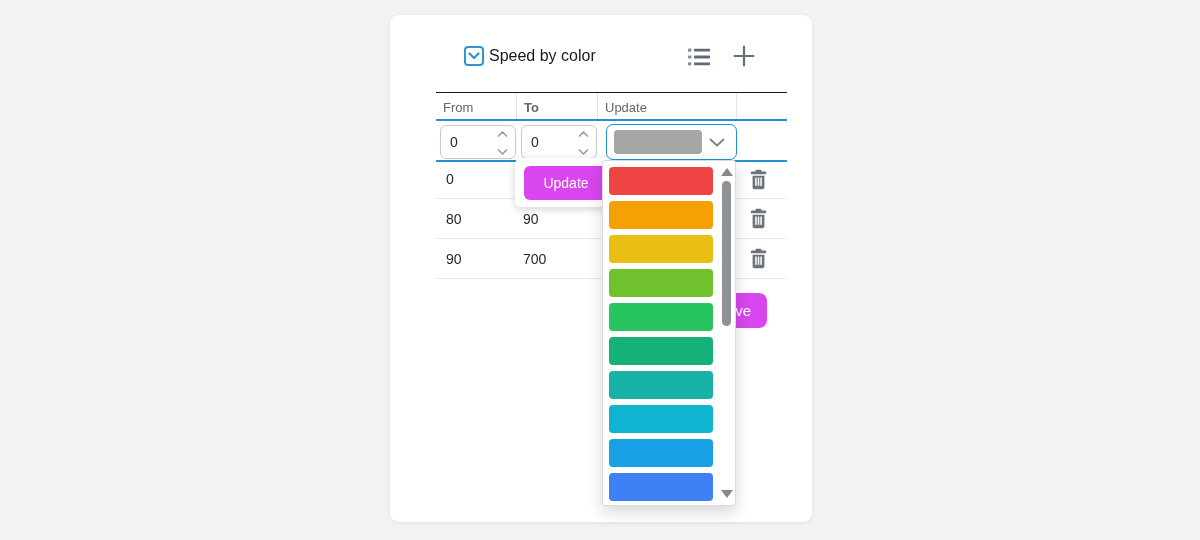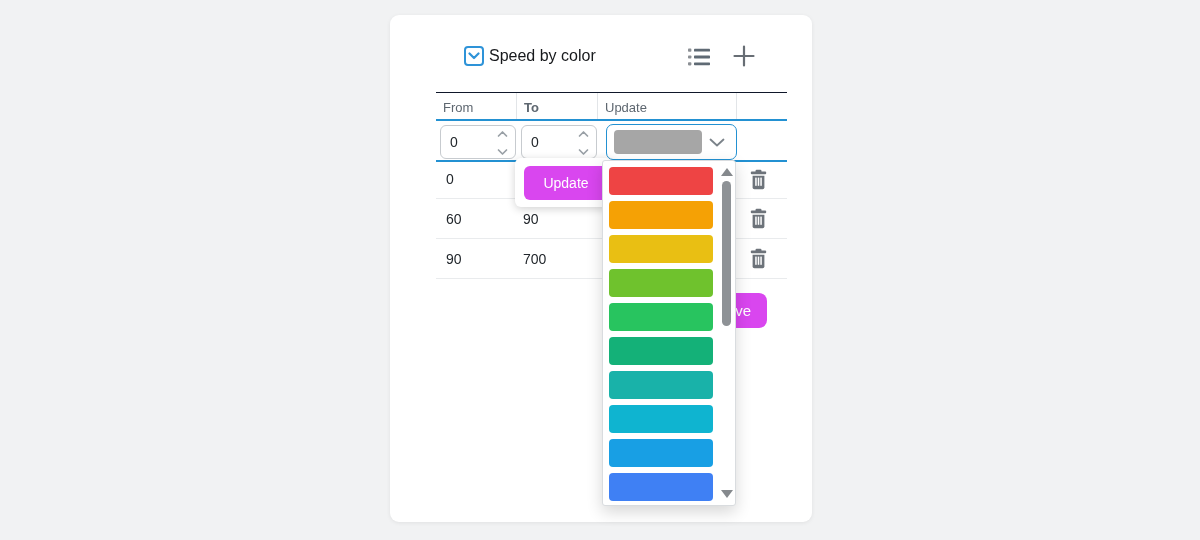--- a/index.html
+++ b/index.html
@@ -177,21 +177,21 @@
           <rect x="6.5" y="0.8" width="6" height="3" rx="1.2" fill="#6d737a"></rect>
           <rect x="1.8" y="2.6" width="15.4" height="2.6" rx="1" fill="#6d737a"></rect>
           <path d="M3.6 6.8 h11.8 v11.6 a1.8 1.8 0 0 1 -1.8 1.8 h-8.2 a1.8 1.8 0 0 1 -1.8 -1.8 z" fill="#6d737a"></path>
           <rect x="6.2" y="8.6" width="1.5" height="8.2" fill="#ffffff"></rect>
           <rect x="8.75" y="8.6" width="1.5" height="8.2" fill="#ffffff"></rect>
           <rect x="11.3" y="8.6" width="1.5" height="8.2" fill="#ffffff"></rect>
         </svg>
       </button>
     </div>
     <div class="data-row" style="top:184px; height:40px;">
-      <span class="cell from">60</span>
+      <span class="cell from">80</span>
       <span class="cell to">90</span>
       <button class="trash-btn">
         <svg width="19" height="21" viewBox="0 0 19 21">
           <rect x="6.5" y="0.8" width="6" height="3" rx="1.2" fill="#6d737a"></rect>
           <rect x="1.8" y="2.6" width="15.4" height="2.6" rx="1" fill="#6d737a"></rect>
           <path d="M3.6 6.8 h11.8 v11.6 a1.8 1.8 0 0 1 -1.8 1.8 h-8.2 a1.8 1.8 0 0 1 -1.8 -1.8 z" fill="#6d737a"></path>
           <rect x="6.2" y="8.6" width="1.5" height="8.2" fill="#ffffff"></rect>
           <rect x="8.75" y="8.6" width="1.5" height="8.2" fill="#ffffff"></rect>
           <rect x="11.3" y="8.6" width="1.5" height="8.2" fill="#ffffff"></rect>
         </svg>

